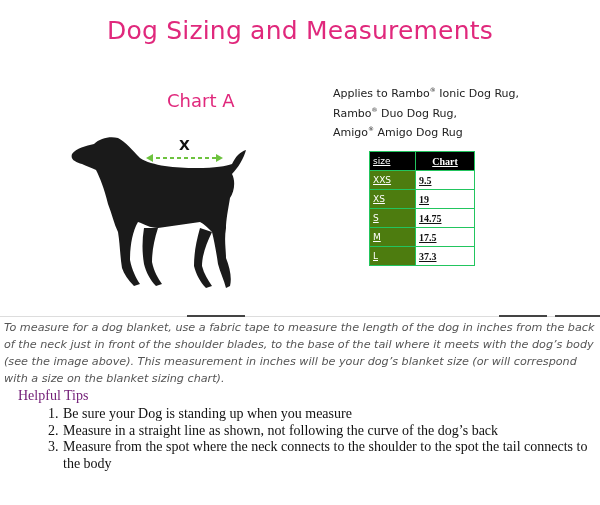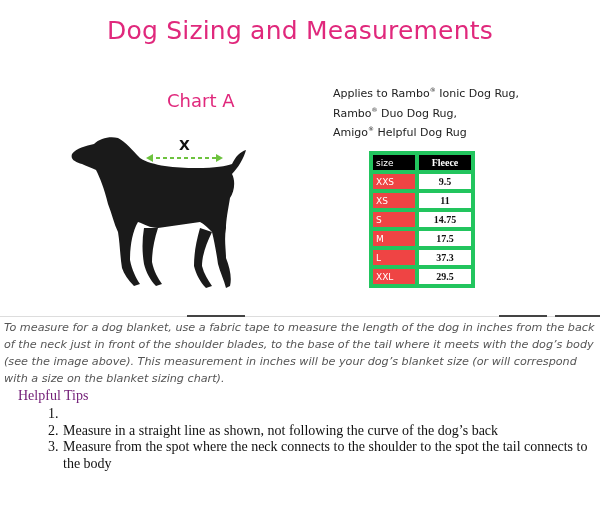--- a/index.html
+++ b/index.html
@@ -21,27 +21,27 @@
     font-family: "DejaVu Sans", sans-serif;
   }
   .applies sup { font-size: 6px; vertical-align: super; }
 
   table.sizes {
     position: absolute; left: 369px; top: 151px; width: 106px;
     border-collapse: collapse; font-size: 9px;
     border: 1px solid #777;
   }
   table.sizes td, table.sizes th {
-    height: 19px; border: 4px solid #22c55e; padding: 0 3px;
+    height: 19px; border: 1px solid #22c55e; padding: 0 3px; text-decoration: underline;
   }
   table.sizes th { background: #000; color: #fff; font-weight: normal; }
   table.sizes th.h-size { text-align: left; font-family: "DejaVu Sans", sans-serif; width: 46px; }
   table.sizes th.h-inch { text-align: center; font-family: "Liberation Serif", serif; font-weight: bold; font-size: 10px; }
-  table.sizes td.sz { background: #ef4444; color: #fff; font-family: "DejaVu Sans", sans-serif; }
-  table.sizes td.in { background: #fff; color: #111; text-align: center; font-family: "Liberation Serif", serif; font-weight: bold; font-size: 10px; }
+  table.sizes td.sz { background: #4d7c0f; color: #fff; font-family: "DejaVu Sans", sans-serif; }
+  table.sizes td.in { background: #fff; color: #111; font-family: "Liberation Serif", serif; font-weight: bold; font-size: 10px; }
 
   .rule { position: absolute; top: 316px; left: 0; width: 600px; height: 1px; background: #ddd; }
   .rule-seg { position: absolute; top: 315px; height: 2px; background: #444; }
 
   .para {
     position: absolute; left: 4px; top: 319px; width: 592px; text-align: left;
     font-family: "DejaVu Sans", sans-serif; font-style: italic; font-size: 11.2px; line-height: 17px;
     color: #555;
   }
   .tips-head {
@@ -75,67 +75,64 @@
     <line x1="83" y1="30" x2="153" y2="30" stroke="#6dc23e" stroke-width="2" stroke-dasharray="4,3"></line>
     <polygon points="80,30 87,26 87,34" fill="#6dc23e"></polygon>
     <polygon points="157,30 150,26 150,34" fill="#6dc23e"></polygon>
     <text x="113" y="22" font-family="DejaVu Sans, sans-serif" font-size="14" font-weight="bold" fill="#111">X</text>
   </svg>
 </div>
 
 <div class="applies">
   <div><span>Applies to Rambo</span><sup>®</sup><span> Ionic Dog Rug,</span></div>
   <div><span>Rambo</span><sup>®</sup><span> Duo Dog Rug,</span></div>
-  <div><span>Amigo</span><sup>®</sup><span> Helpful Dog Rug</span></div>
+  <div><span>Amigo</span><sup>®</sup><span> Amigo Dog Rug</span></div>
 </div>
 
 <table class="sizes">
   <tbody>
       <tr>
     <th class="h-size">size</th>
-    <th class="h-inch">Fleece</th>
+    <th class="h-inch">Chart</th>
   </tr>
   <tr>
         <td class="sz">XXS</td>
         <td class="in">9.5</td>
       </tr>
   <tr>
         <td class="sz">XS</td>
-        <td class="in">11</td>
+        <td class="in">19</td>
       </tr>
   <tr>
         <td class="sz">S</td>
         <td class="in">14.75</td>
       </tr>
   <tr>
         <td class="sz">M</td>
         <td class="in">17.5</td>
       </tr>
   <tr>
         <td class="sz">L</td>
         <td class="in">37.3</td>
-      </tr>
-  <tr>
-        <td class="sz">XXL</td>
-        <td class="in">29.5</td>
       </tr>
 </tbody>
   </table>
 
 <div class="rule"></div>
 <div class="rule-seg" style="left:187px;width:58px;"></div>
 <div class="rule-seg" style="left:499px;width:48px;"></div>
 <div class="rule-seg" style="left:555px;width:45px;"></div>
 
 <div class="para">To measure for a dog blanket, use a fabric tape to measure the length of the dog in inches from the back of the neck just in front of the shoulder blades, to the base of the tail where it meets with the dog’s body (see the image above).  This measurement in inches will be your dog’s blanket size (or will correspond with a size on the blanket sizing chart).</div>
 
 <div class="tips-head">Helpful Tips</div>
 <ol class="tips">
   <li>
       <span class="num">1.</span>
+      <span>Be sure your Dog is standing up when you measure</span>
     </li>
   <li>
       <span class="num">2.</span>
       <span>Measure in a straight line as shown, not following the curve of the dog’s back</span>
     </li>
   <li>
       <span class="num">3.</span>
       <span>Measure from the spot where the neck connects to the shoulder to the spot the tail connects to the body</span>
     </li>
 </ol>

